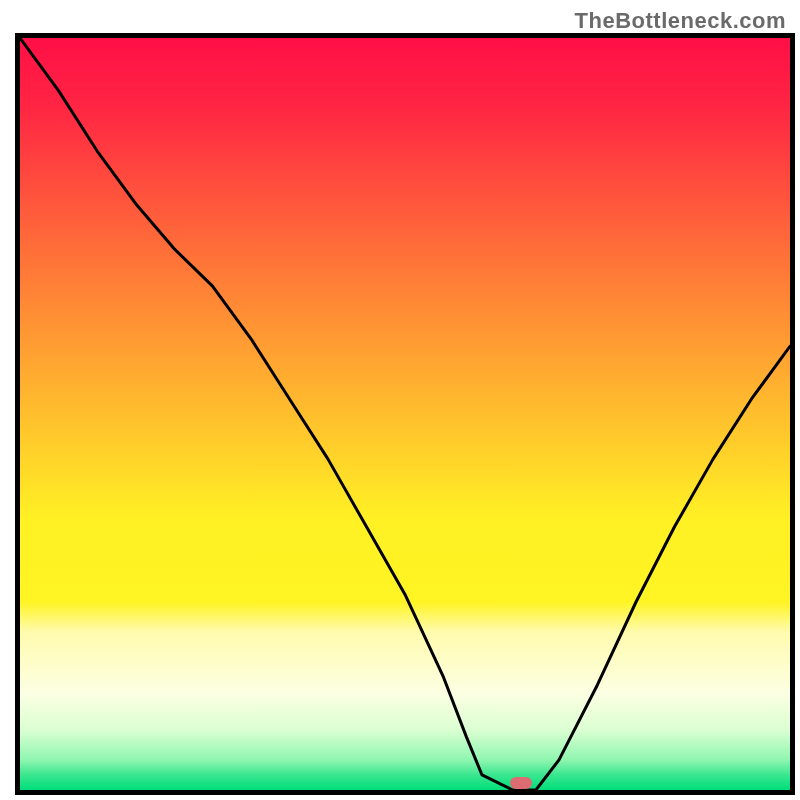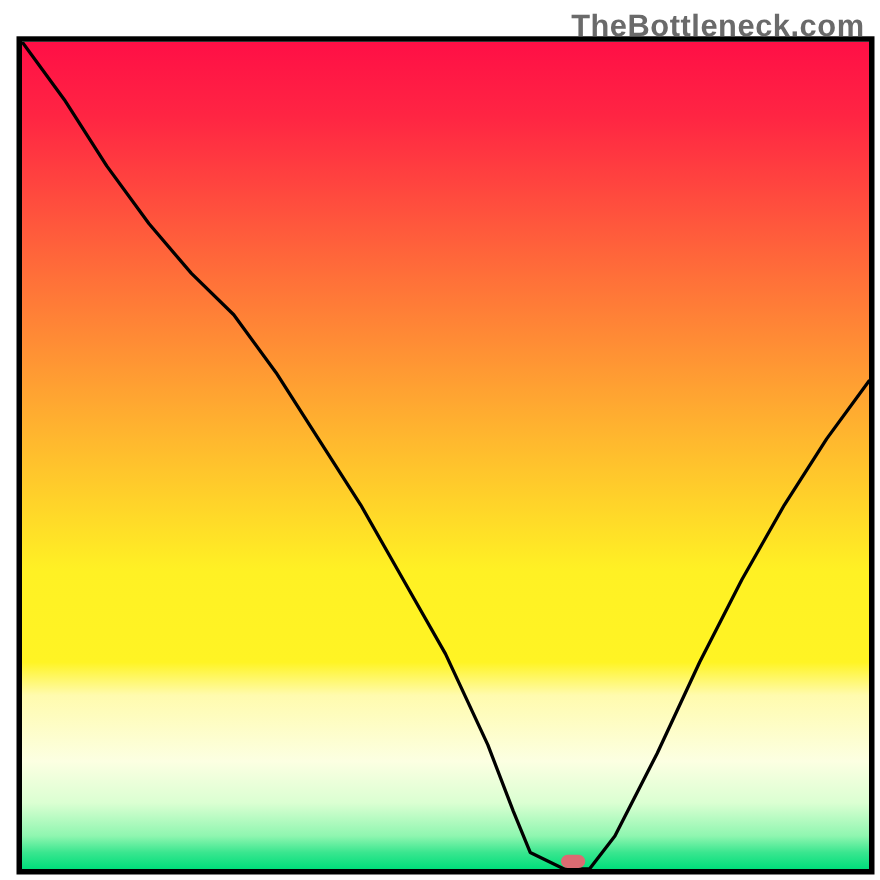--- a/index.html
+++ b/index.html
@@ -13,21 +13,21 @@
   }
   .root {
     width: 800px;
     height: 800px;
     position: relative;
   }
   .watermark {
     position: absolute;
     top: 8px;
     right: 14px;
-    font-size: 28px;
+    font-size: 22px;
     font-weight: bold;
     color: #6a6a6a;
     letter-spacing: 0.5px;
     z-index: 10;
     user-select: none;
   }
   .frame {
     position: absolute;
     top: 33px;
     left: 15px;

